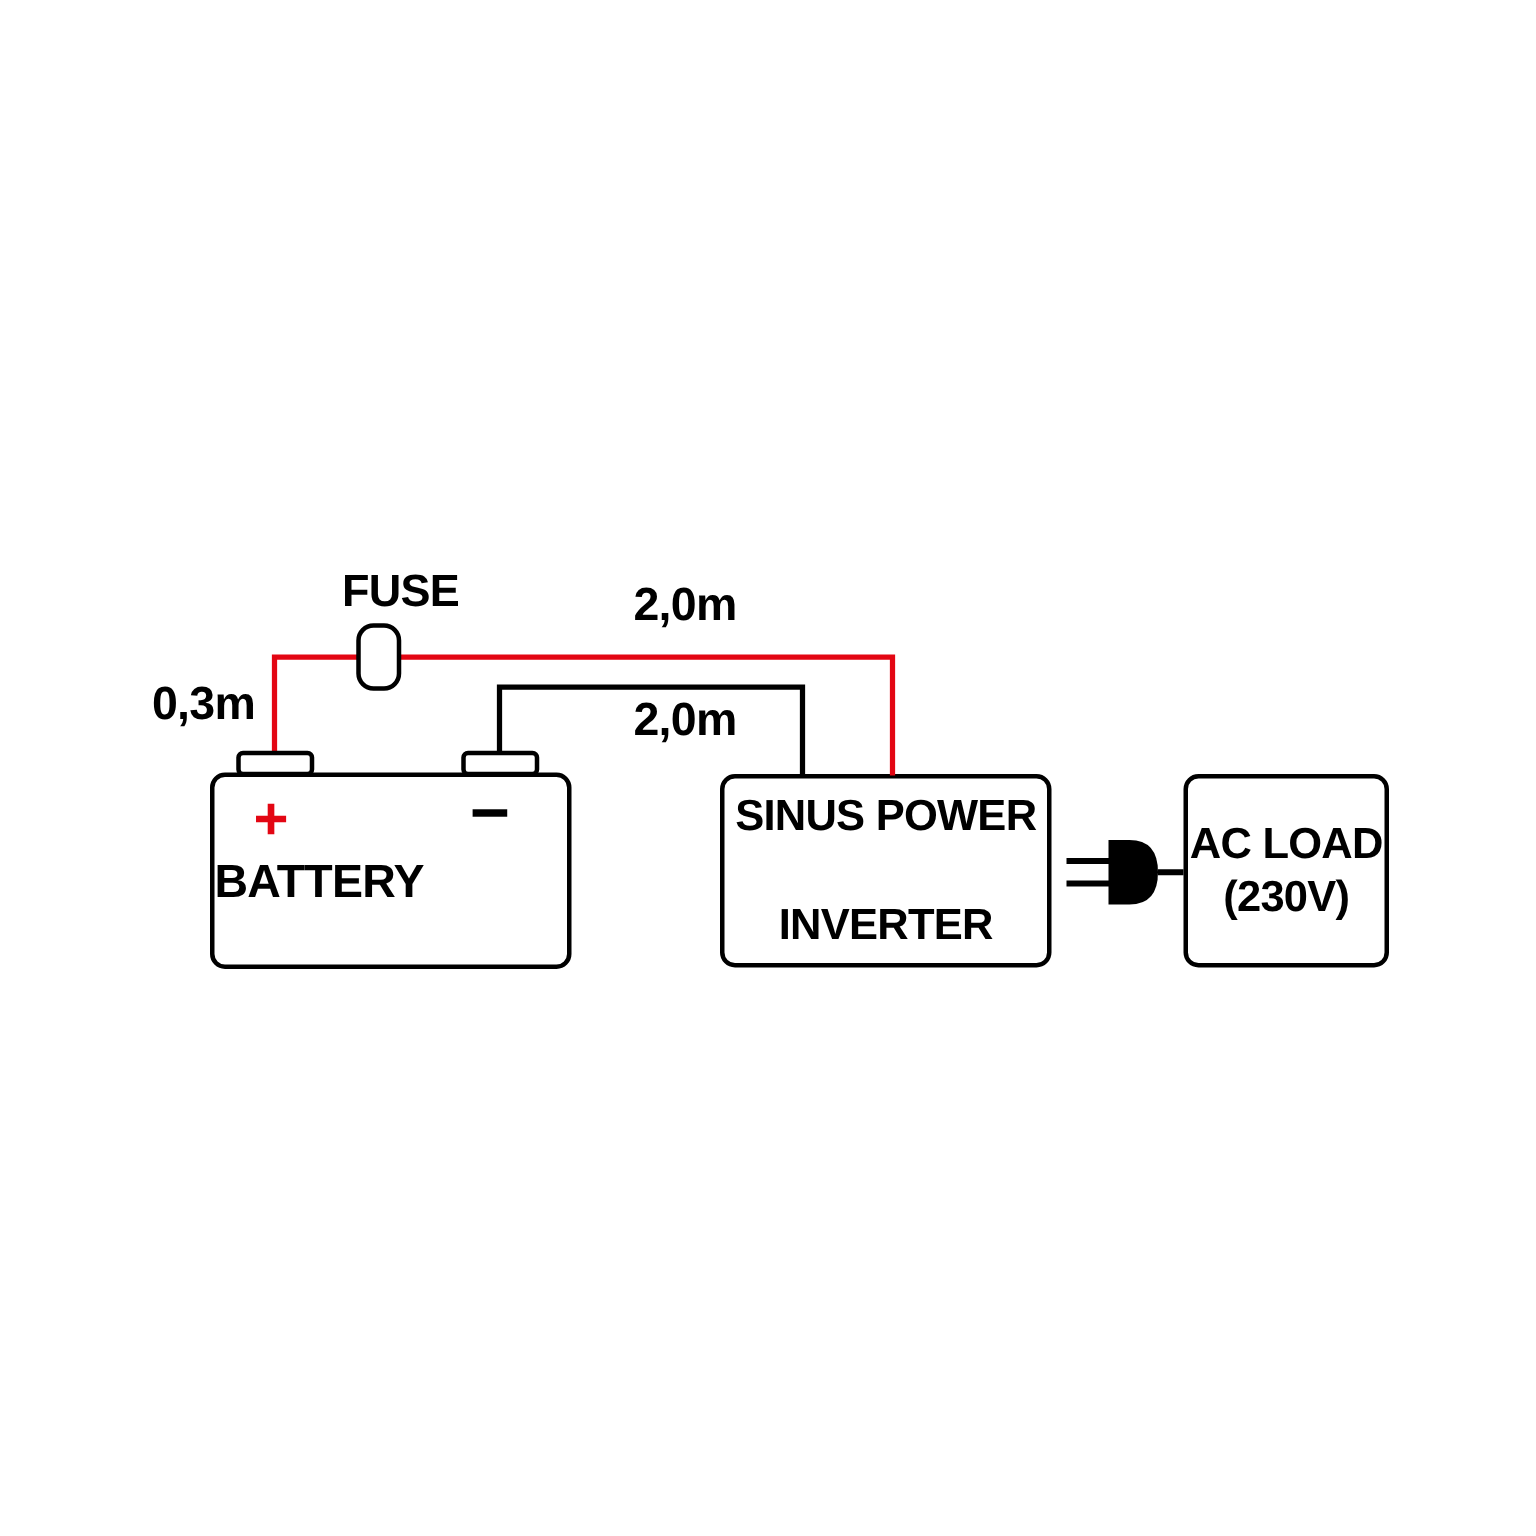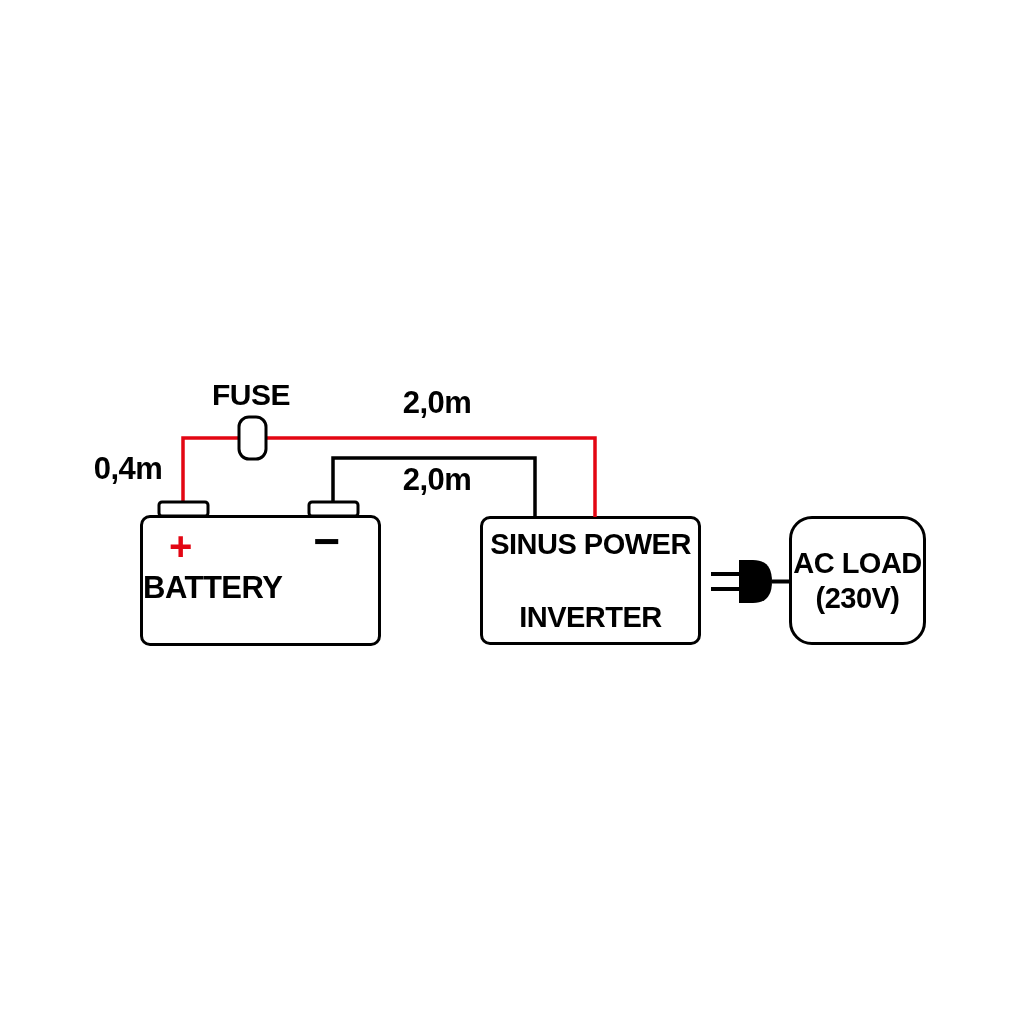--- a/index.html
+++ b/index.html
@@ -21,28 +21,28 @@
     justify-content:center;
     text-align:center;
     font-weight:bold;
     color:#000;
     box-sizing:border-box;
   }
   .lbl{
     position:absolute;
     font-weight:bold;
     color:#000;
-    text-align:center;
+    text-align:right;
     letter-spacing:-0.5px;
     white-space:nowrap;
   }
   .boxline{font-size:29px;line-height:1.18;letter-spacing:-0.5px;}
   #battery-box{left:140px;top:515px;width:241px;height:131px;}
   #inverter-box{left:480px;top:516px;width:221px;height:129px;gap:38px;}
-  #acload-box{left:789px;top:516px;width:137px;height:129px;border-radius:23px;}
+  #acload-box{left:789px;top:516px;width:137px;height:129px;}
   #battery-label{position:absolute;left:0;right:0;top:52px;font-size:31px;font-weight:bold;text-align:left;letter-spacing:-0.5px;}
   #battery-plus{position:absolute;left:26px;top:8px;font-size:40px;font-weight:bold;color:#e30613;line-height:1;}
   #battery-minus{position:absolute;right:38px;top:0px;font-size:46px;font-weight:bold;color:#000;line-height:1;}
   #fuse-label{left:196px;top:378px;width:110px;font-size:30px;}
   #len-pos{left:383px;top:385px;width:108px;font-size:31px;}
   #len-bat{left:86px;top:451px;width:84px;font-size:31px;}
   #len-neg{left:383px;top:462px;width:108px;font-size:31px;}
   #wires{position:absolute;left:0;top:0;width:1024px;height:1024px;pointer-events:none;}
 </style>
 </head>
@@ -61,21 +61,21 @@
     <span class="boxline">INVERTER</span>
   </div>
 
   <div class="box" id="acload-box">
     <span class="boxline">AC LOAD</span>
     <span class="boxline">(230V)</span>
   </div>
 
   <div class="lbl" id="fuse-label">FUSE</div>
   <div class="lbl" id="len-pos">2,0m</div>
-  <div class="lbl" id="len-bat">0,4m</div>
+  <div class="lbl" id="len-bat">0,3m</div>
   <div class="lbl" id="len-neg">2,0m</div>
 
   <svg id="wires" viewBox="0 0 1024 1024" xmlns="http://www.w3.org/2000/svg">
 
     <polyline points="183,506 183,438 595,438 595,517" fill="none" stroke="#e30613" stroke-width="3.5"></polyline>
 
     <polyline points="333,506 333,458 535,458 535,517" fill="none" stroke="#000000" stroke-width="3.5"></polyline>
 
     <rect x="239" y="417" width="27" height="42" rx="10" fill="#ffffff" stroke="#000000" stroke-width="3"></rect>
 

